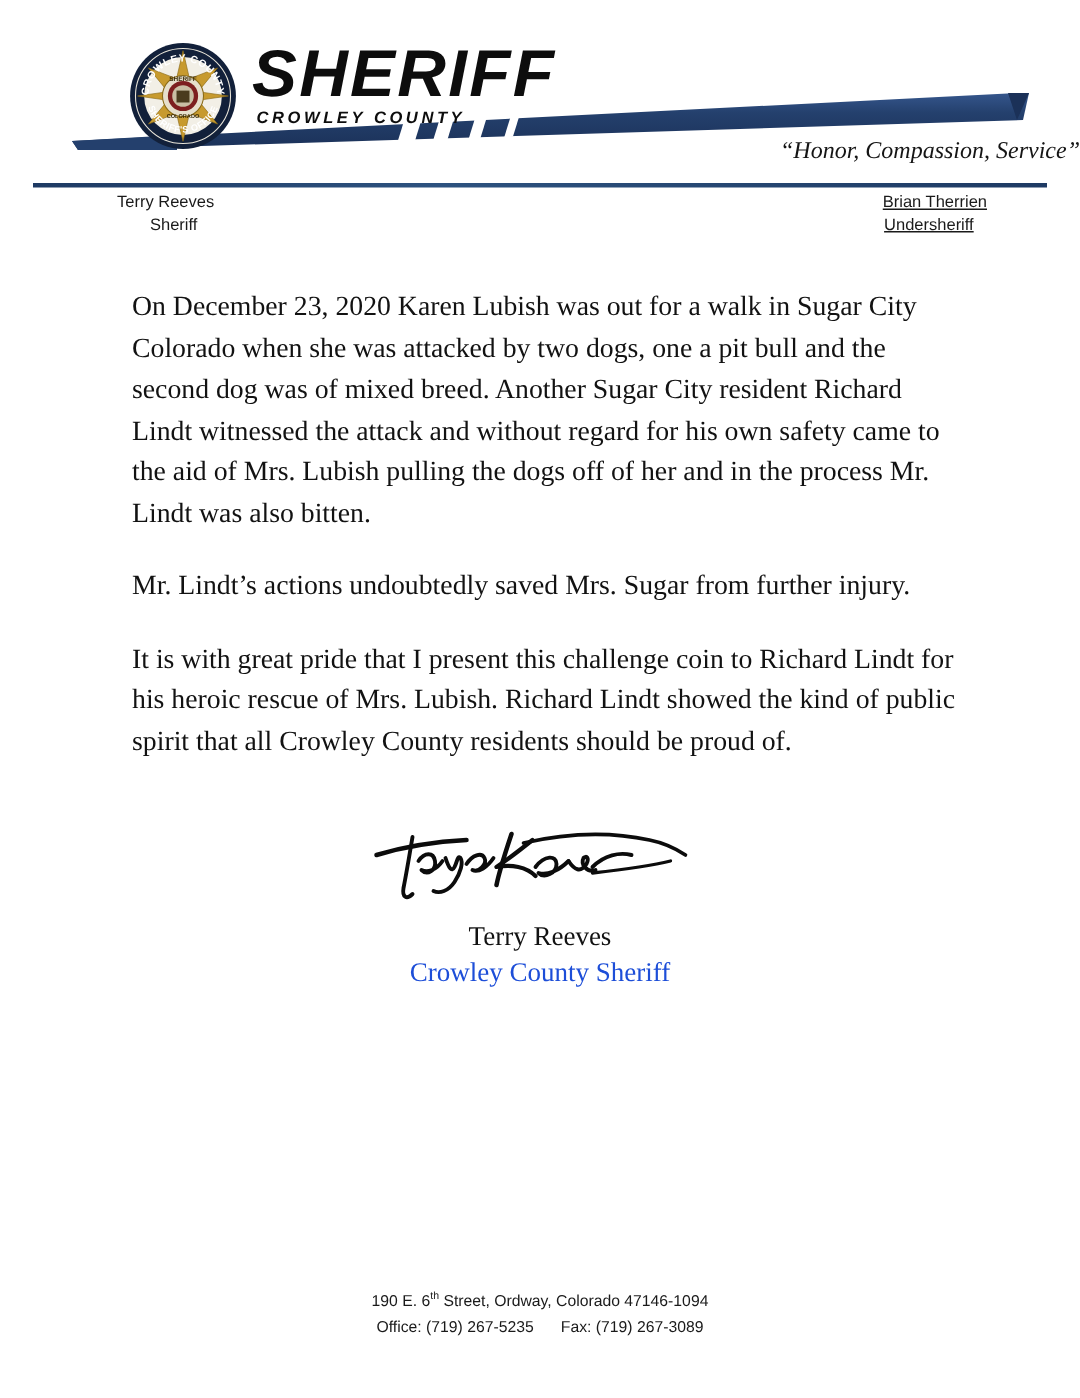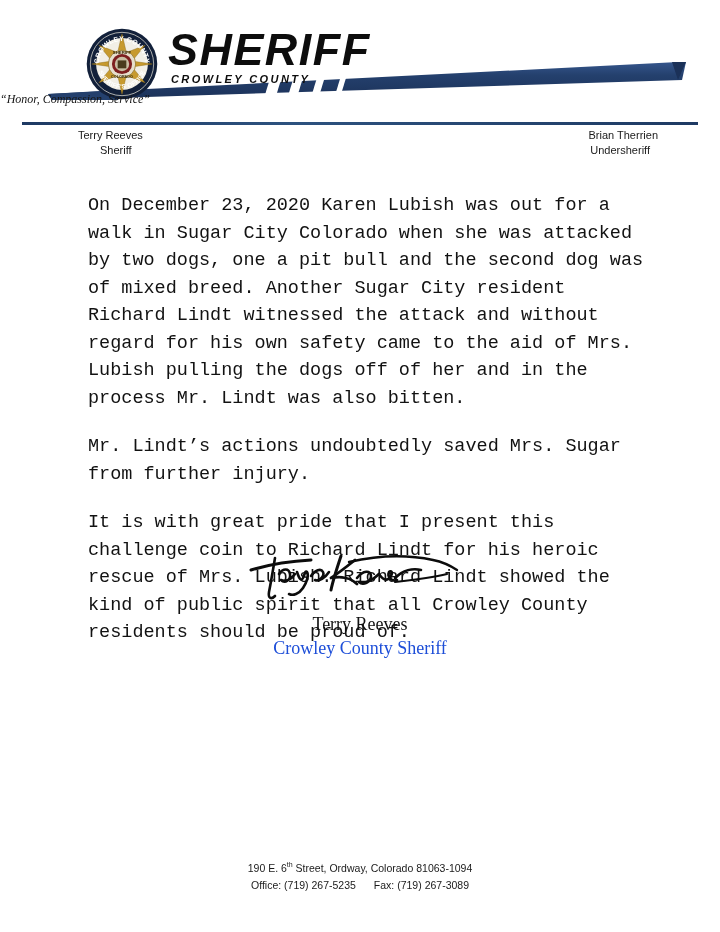--- a/index.html
+++ b/index.html
@@ -66,24 +66,24 @@
     color: #0d0d0d;
     margin-top: 1px;
     margin-left: 3px;
   }
 
   .tagline {
     position: absolute;
     left: 0;
     top: 92px;
     width: 720px;
-    text-align: left;
+    text-align: right;
     font-family: "Liberation Serif", "DejaVu Serif", serif;
     font-style: italic;
-    font-size: 12px;
+    font-size: 16px;
     color: #151515;
   }
 
   
   .head-rule {
     position: absolute;
     left: 22px;
     top: 122px;
     width: 676px;
     height: 3px;
@@ -98,39 +98,38 @@
     height: 34px;
   }
   .officer {
     position: absolute;
     font-family: "Liberation Sans", "DejaVu Sans", sans-serif;
     font-size: 11px;
     color: #1a1a1a;
     line-height: 1.35;
   }
   .officer.left  { left: 78px;  text-align: left; }
-  .officer.right { right: 62px; text-align: right; }
+  .officer.right { right: 62px; text-align: center; text-decoration: underline; }
   .officer .name  { display: block; }
   .officer.left .role  { display: block; padding-left: 22px; }
   .officer.right .role { display: block; padding-right: 8px; }
 
   
   .body-copy {
     position: absolute;
     left: 88px;
     top: 192px;
     width: 556px;
   }
   .body-copy p {
     margin: 0 0 21px 0;
     font-size: 18.5px;
     line-height: 27.5px;
     color: #121212;
     text-align: left;
-    font-family: Liberation Mono, monospace;
   }
 
   
   .signature-block {
     position: absolute;
     left: 0;
     top: 548px;
     width: 720px;
     text-align: center;
   }
@@ -265,15 +264,15 @@
       <path d="M150 30 C158 22, 168 20, 176 22" stroke-width="2.6"></path>
       <path d="M104 14 C130 8, 160 6, 188 12 C198 14, 206 18, 212 22" stroke-width="2.4"></path>
       <path d="M150 34 C168 32, 186 30, 202 26" stroke-width="2.2"></path>
     </g>
   </svg>
   <div class="sig-name">Terry Reeves</div>
   <div class="sig-title">Crowley County Sheriff</div>
 </div>
 
 <div class="footer">
-  <div class="address"><span>190 E. 6</span><sup>th</sup><span> Street, Ordway, Colorado 81063-1094</span></div>
+  <div class="address"><span>190 E. 6</span><sup>th</sup><span> Street, Ordway, Colorado 47146-1094</span></div>
   <div class="phones"><span>Office: (719) 267-5235</span><span class="gap"></span><span>Fax: (719) 267-3089</span></div>
 </div>
 
 </body></html>

